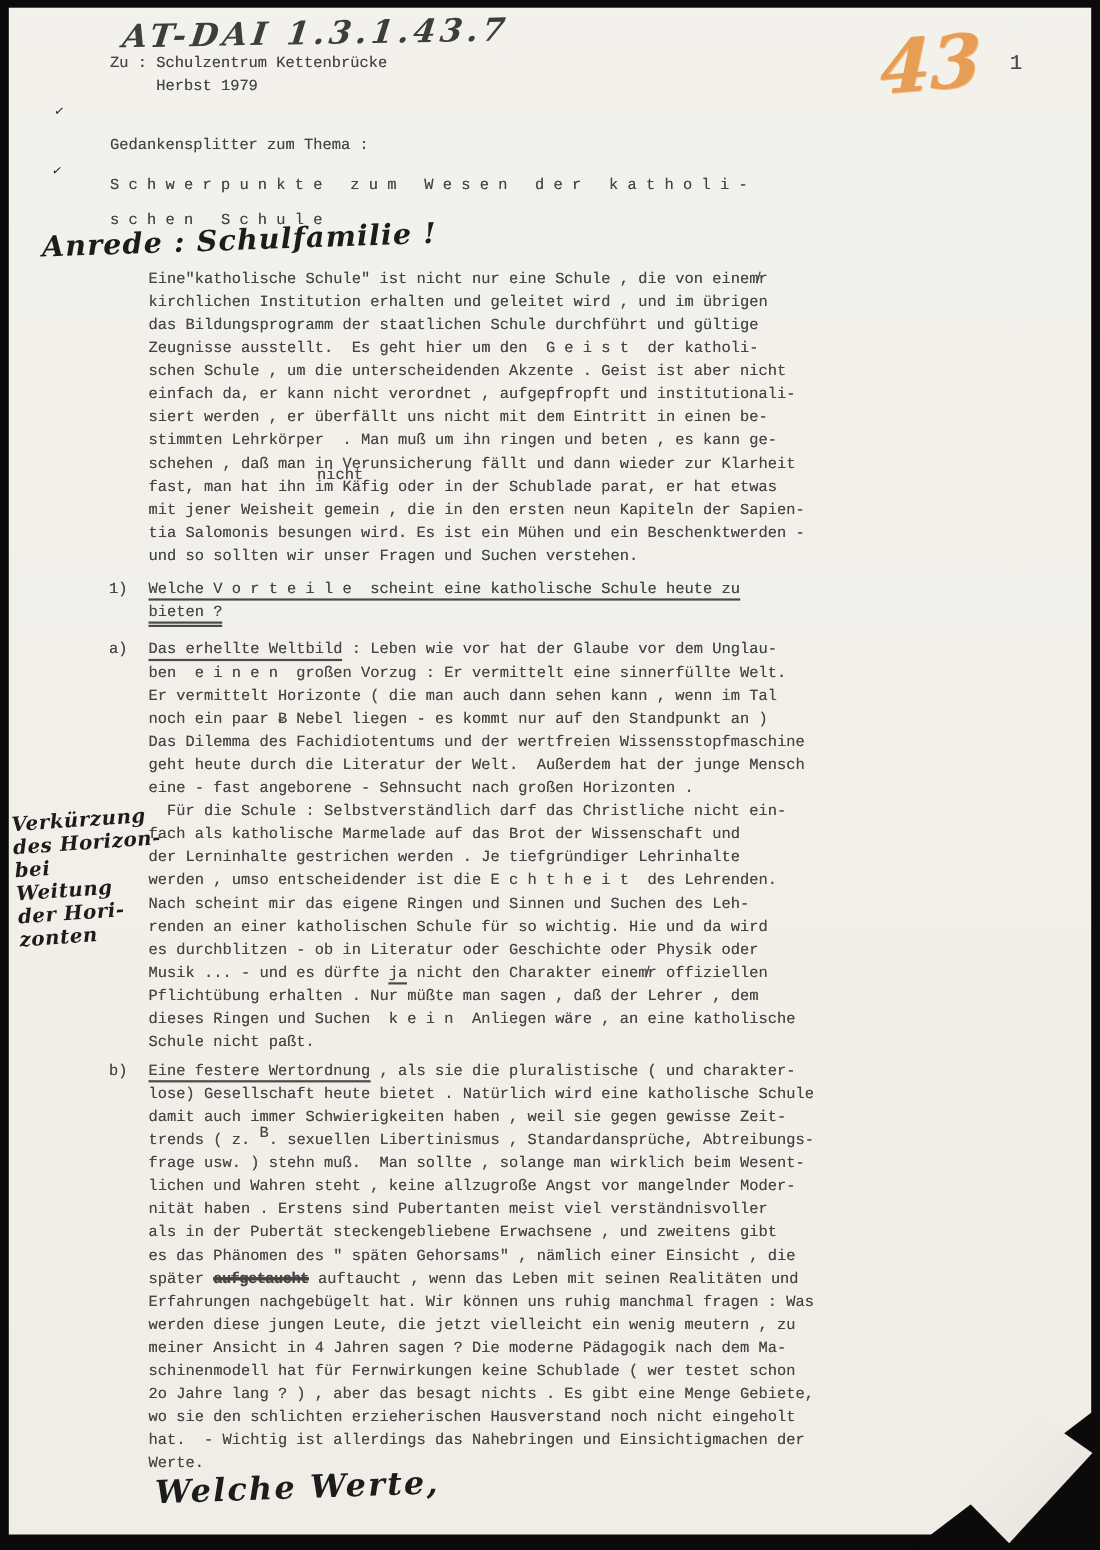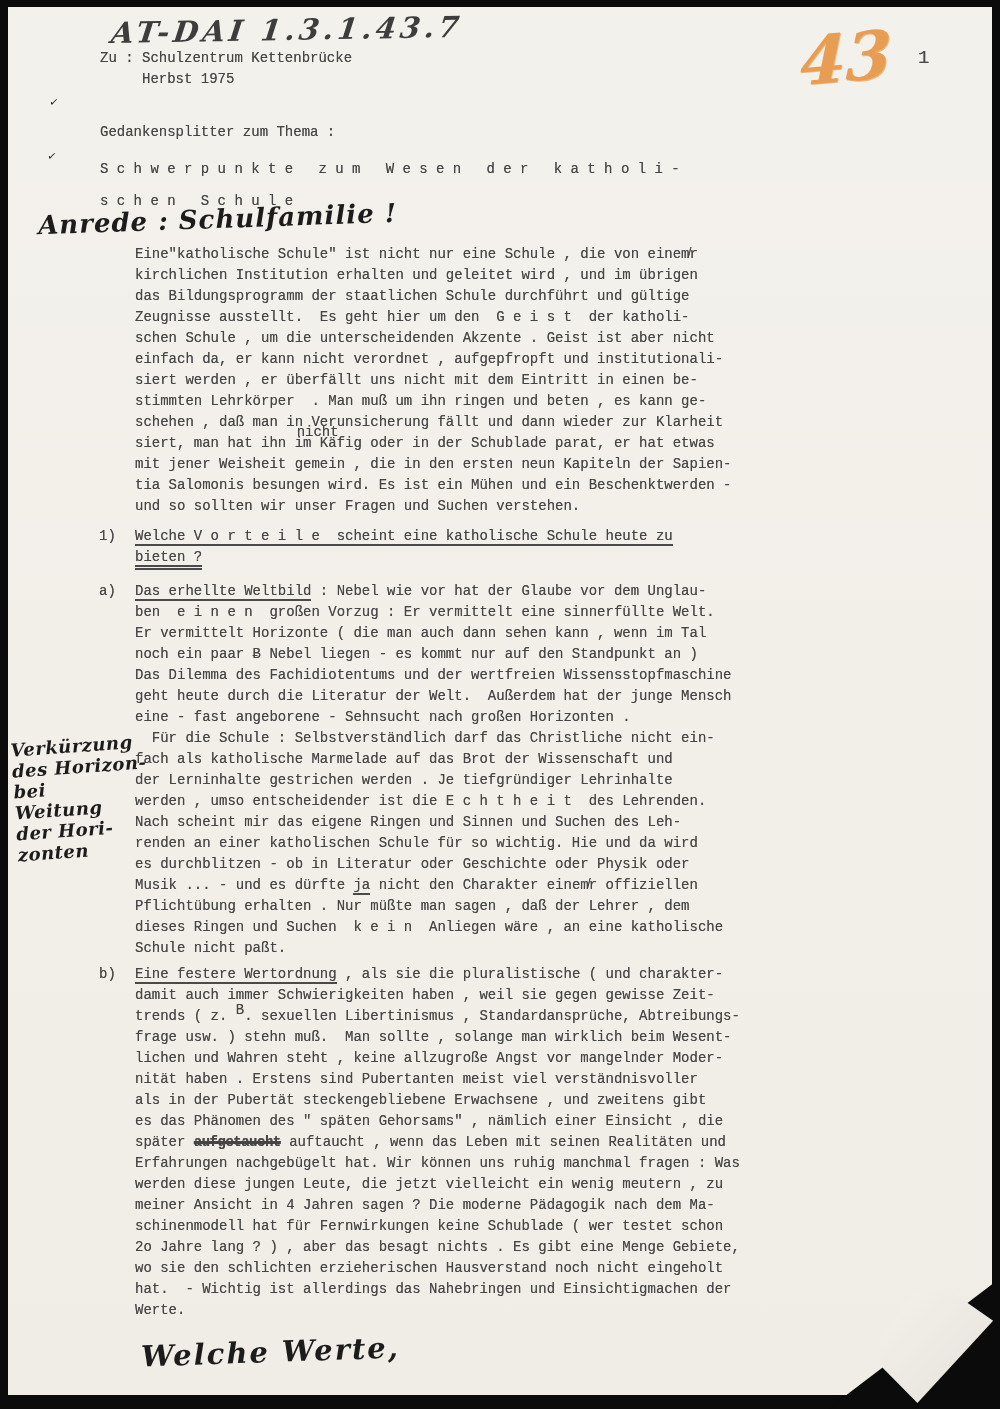--- a/index.html
+++ b/index.html
@@ -58,21 +58,21 @@
 </head>
 <body>
 
 <div class="scan">
   <div class="paper">
 
     <div class="abs pencil hand">AT-DAI 1.3.1.43.7</div>
 
     <div class="abs header typed tblock">
         <div class="tline">Zu : Schulzentrum Kettenbrücke</div>
-        <div class="tline">     Herbst 1975</div>
+        <div class="tline">     Herbst 1979</div>
       </div>
 
     <div class="abs stamp43 hand">43</div>
 
     <div class="abs pagenum typed">1</div>
 
     <div class="abs check" style="left:42px; top:87px;">✓</div>
     <div class="abs check" style="left:40px; top:141px;">✓</div>
 
     <div class="abs subject typed tblock">Gedankensplitter zum Thema :</div>
@@ -87,38 +87,38 @@
     <div class="abs p1 typed tblock">
         <div class="tline">Eine"katholische Schule" ist nicht nur eine Schule , die von einem̸r</div>
         <div class="tline">kirchlichen Institution erhalten und geleitet wird , und im übrigen</div>
         <div class="tline">das Bildungsprogramm der staatlichen Schule durchführt und gültige</div>
         <div class="tline">Zeugnisse ausstellt.  Es geht hier um den  G e i s t  der katholi-</div>
         <div class="tline">schen Schule , um die unterscheidenden Akzente . Geist ist aber nicht</div>
         <div class="tline">einfach da, er kann nicht verordnet , aufgepfropft und institutionali-</div>
         <div class="tline">siert werden , er überfällt uns nicht mit dem Eintritt in einen be-</div>
         <div class="tline">stimmten Lehrkörper  . Man muß um ihn ringen und beten , es kann ge-</div>
         <div class="tline">schehen , daß man in Verunsicherung fällt und dann wieder zur Klarheit</div>
-        <div class="tline"><span>siert, man hat ihn </span><span class="ins">nicht</span><span>im Käfig oder in der Schublade parat, er hat etwas</span></div>
+        <div class="tline"><span>fast, man hat ihn </span><span class="ins">nicht</span><span>im Käfig oder in der Schublade parat, er hat etwas</span></div>
         <div class="tline">mit jener Weisheit gemein , die in den ersten neun Kapiteln der Sapien-</div>
         <div class="tline">tia Salomonis besungen wird. Es ist ein Mühen und ein Beschenktwerden -</div>
         <div class="tline">und so sollten wir unser Fragen und Suchen verstehen.</div>
       </div>
 
     <div class="abs sec1 typed tblock">
       <span class="plabel">1)</span>
       <div>
           <div class="tline"><span class="u">Welche V o r t e i l e  scheint eine katholische Schule heute zu</span></div>
           <div class="tline"><span class="u2">bieten ?</span></div>
         </div>
     </div>
 
     <div class="abs pa typed tblock">
       <span class="plabel">a)</span>
       <div>
-          <div class="tline"><span class="u">Das erhellte Weltbild</span><span> : Nebel wie vor hat der Glaube vor dem Unglau-</span></div>
+          <div class="tline"><span class="u">Das erhellte Weltbild</span><span> : Leben wie vor hat der Glaube vor dem Unglau-</span></div>
           <div class="tline">ben  e i n e n  großen Vorzug : Er vermittelt eine sinnerfüllte Welt.</div>
           <div class="tline">Er vermittelt Horizonte ( die man auch dann sehen kann , wenn im Tal</div>
           <div class="tline">noch ein paar Ƀ Nebel liegen - es kommt nur auf den Standpunkt an )</div>
           <div class="tline">Das Dilemma des Fachidiotentums und der wertfreien Wissensstopfmaschine</div>
           <div class="tline">geht heute durch die Literatur der Welt.  Außerdem hat der junge Mensch</div>
           <div class="tline">eine - fast angeborene - Sehnsucht nach großen Horizonten .</div>
           <div class="tline">  Für die Schule : Selbstverständlich darf das Christliche nicht ein-</div>
           <div class="tline">fach als katholische Marmelade auf das Brot der Wissenschaft und</div>
           <div class="tline">der Lerninhalte gestrichen werden . Je tiefgründiger Lehrinhalte</div>
           <div class="tline">werden , umso entscheidender ist die E c h t h e i t  des Lehrenden.</div>
@@ -129,20 +129,21 @@
           <div class="tline">Pflichtübung erhalten . Nur müßte man sagen , daß der Lehrer , dem</div>
           <div class="tline">dieses Ringen und Suchen  k e i n  Anliegen wäre , an eine katholische</div>
           <div class="tline">Schule nicht paßt.</div>
         </div>
     </div>
 
     <div class="abs pb typed tblock">
       <span class="plabel">b)</span>
       <div>
           <div class="tline"><span class="u">Eine festere Wertordnung</span><span> , als sie die pluralistische ( und charakter-</span></div>
+          <div class="tline">lose) Gesellschaft heute bietet . Natürlich wird eine katholische Schule</div>
           <div class="tline">damit auch immer Schwierigkeiten haben , weil sie gegen gewisse Zeit-</div>
           <div class="tline"><span>trends ( z. </span><span class="sup">B</span><span>. sexuellen Libertinismus , Standardansprüche, Abtreibungs-</span></div>
           <div class="tline">frage usw. ) stehn muß.  Man sollte , solange man wirklich beim Wesent-</div>
           <div class="tline">lichen und Wahren steht , keine allzugroße Angst vor mangelnder Moder-</div>
           <div class="tline">nität haben . Erstens sind Pubertanten meist viel verständnisvoller</div>
           <div class="tline">als in der Pubertät steckengebliebene Erwachsene , und zweitens gibt</div>
           <div class="tline">es das Phänomen des " späten Gehorsams" , nämlich einer Einsicht , die</div>
           <div class="tline"><span>später </span><span class="strike">aufgetaucht</span><span> auftaucht , wenn das Leben mit seinen Realitäten und</span></div>
           <div class="tline">Erfahrungen nachgebügelt hat. Wir können uns ruhig manchmal fragen : Was</div>
           <div class="tline">werden diese jungen Leute, die jetzt vielleicht ein wenig meutern , zu</div>

